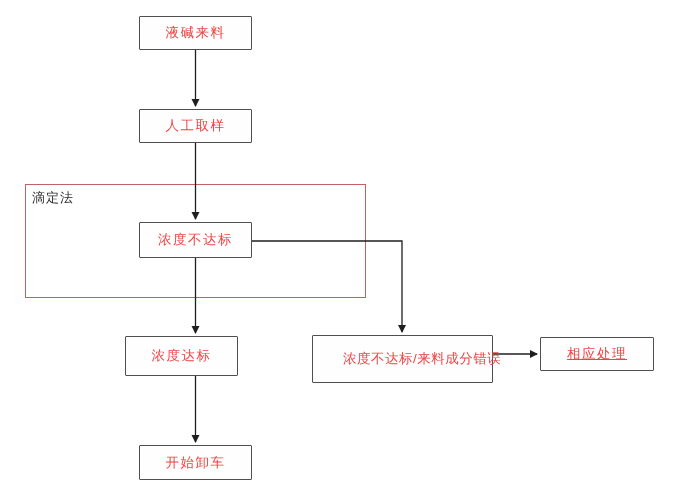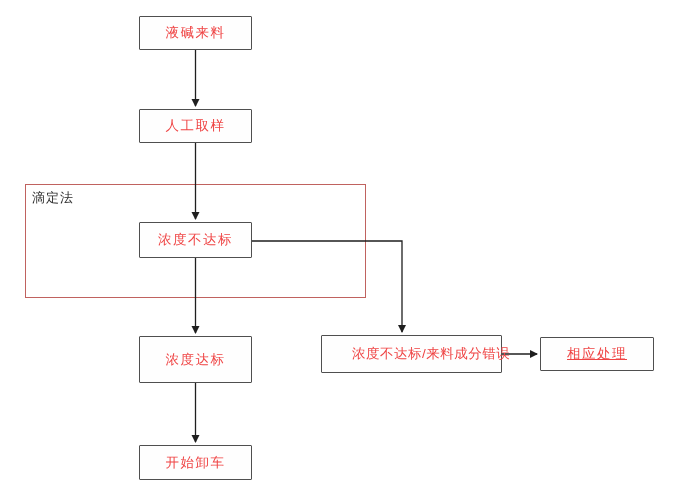--- a/index.html
+++ b/index.html
@@ -52,23 +52,23 @@
     justify-content: center;
     font-size: 13.5px;
     color: #ef4444;
     letter-spacing: 1.5px;
     z-index: 3;
     white-space: nowrap;
   }
   .n-incoming { left: 139px; top: 16px;  width: 113px; height: 34px; }
   .n-sampling { left: 139px; top: 109px; width: 113px; height: 34px; }
   .n-testing  { left: 139px; top: 222px; width: 113px; height: 36px; }
-  .n-pass     { left: 139px; top: 336px; width: 113px; height: 47px; justify-content: center; }
+  .n-pass     { left: 125px; top: 336px; width: 113px; height: 40px; justify-content: center; }
   .n-unload   { left: 139px; top: 445px; width: 113px; height: 35px; }
-  .n-fail     { left: 321px; top: 335px; width: 181px; height: 38px; letter-spacing: 0.5px; padding-left: 39px; }
+  .n-fail     { left: 312px; top: 335px; width: 181px; height: 48px; letter-spacing: 0.5px; padding-left: 39px; }
   .n-handle   { left: 540px; top: 337px; width: 114px; height: 34px; text-decoration: underline; }
 </style>
 </head>
 <body>
 
 <div class="canvas">
 
   <div class="group-box">
     <span class="group-label">滴定法</span>
   </div>

